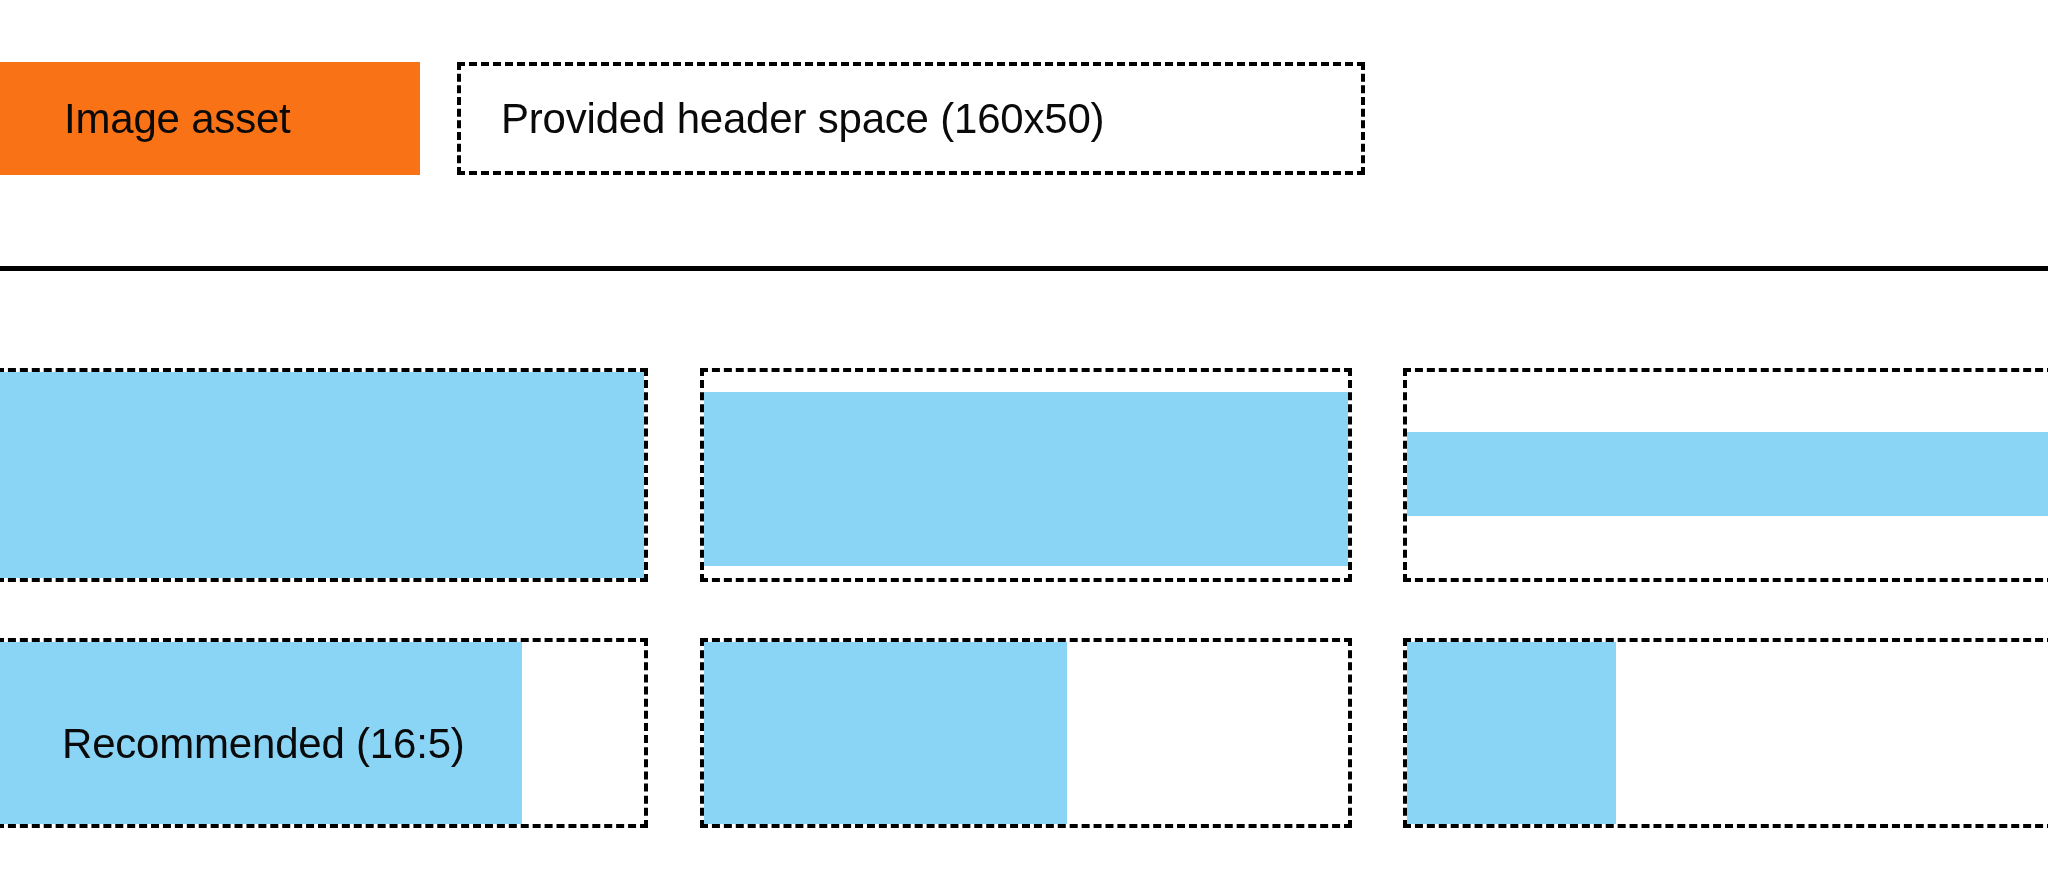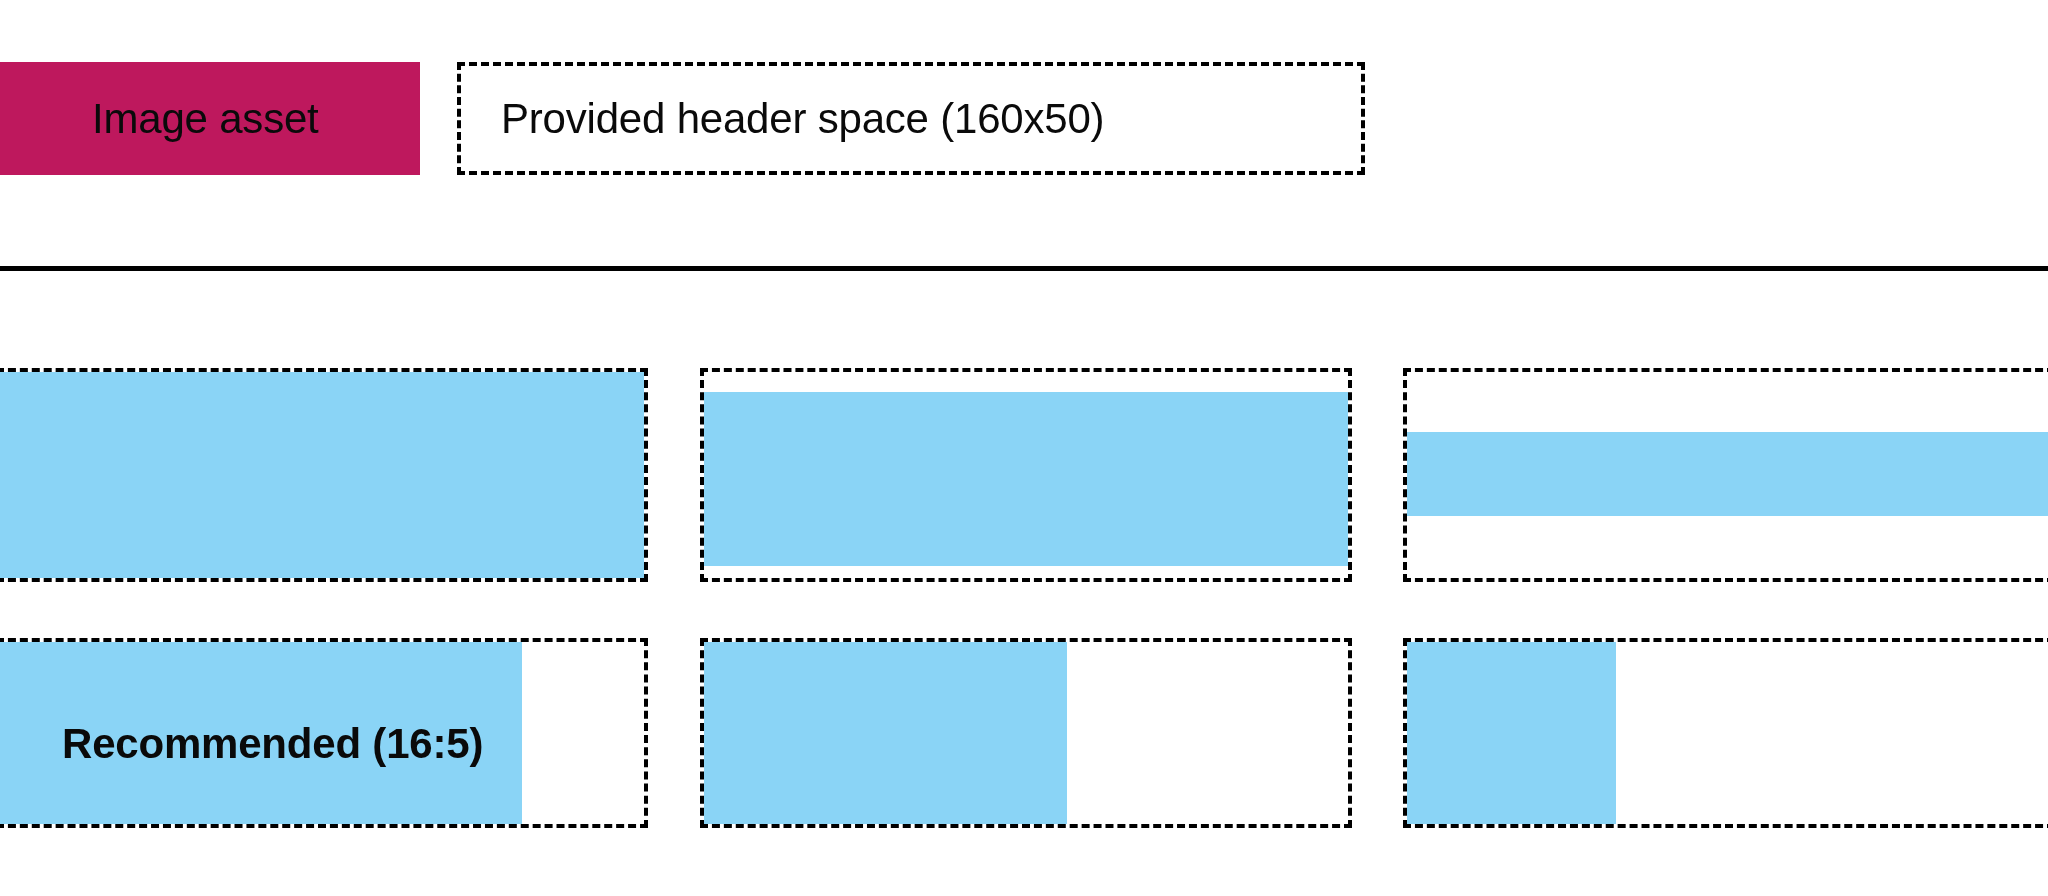--- a/index.html
+++ b/index.html
@@ -23,22 +23,21 @@
     inset: 0;
   }
 
   
   .abs { position: absolute; box-sizing: border-box; }
 
   
   #header-zone { position: absolute; left: 0; top: 0; width: 2048px; height: 268px; }
 
   .swatch-solid {
-    background: #be185d;
-    padding-left: 28px;
+    background: #f97316;
   }
 
   .dashed-box {
     border: 4px dashed #000000;
     background: transparent;
   }
 
   .label {
     font-size: 42px;
     line-height: 1;
@@ -77,21 +76,20 @@
     background: #000000;
   }
 
   
   #ratio-grid {
     position: absolute;
     left: 0;
     top: 268px;
     width: 2048px;
     height: 628px;
-    font-weight: bold;
   }
 
   .ratio-cell {
     position: absolute;
     border: 4px dashed #000000;
     box-sizing: border-box;
     background: transparent;
   }
 
   .fill {

